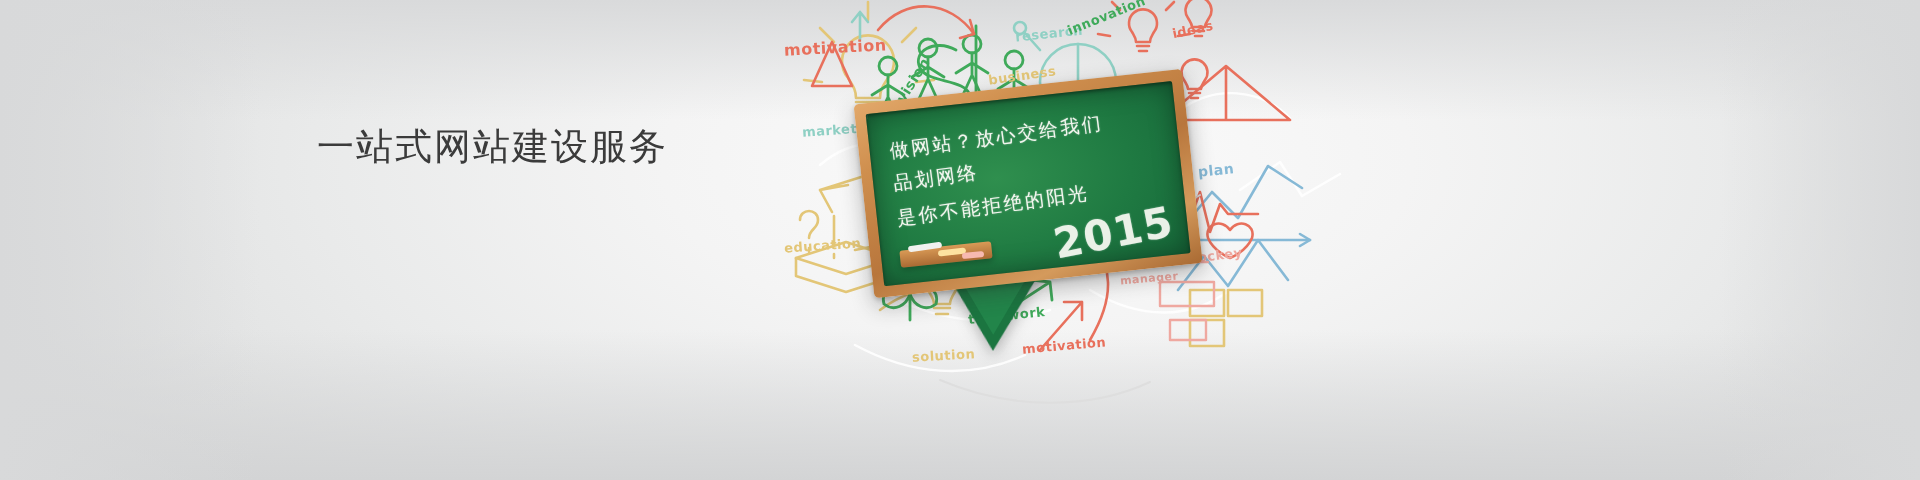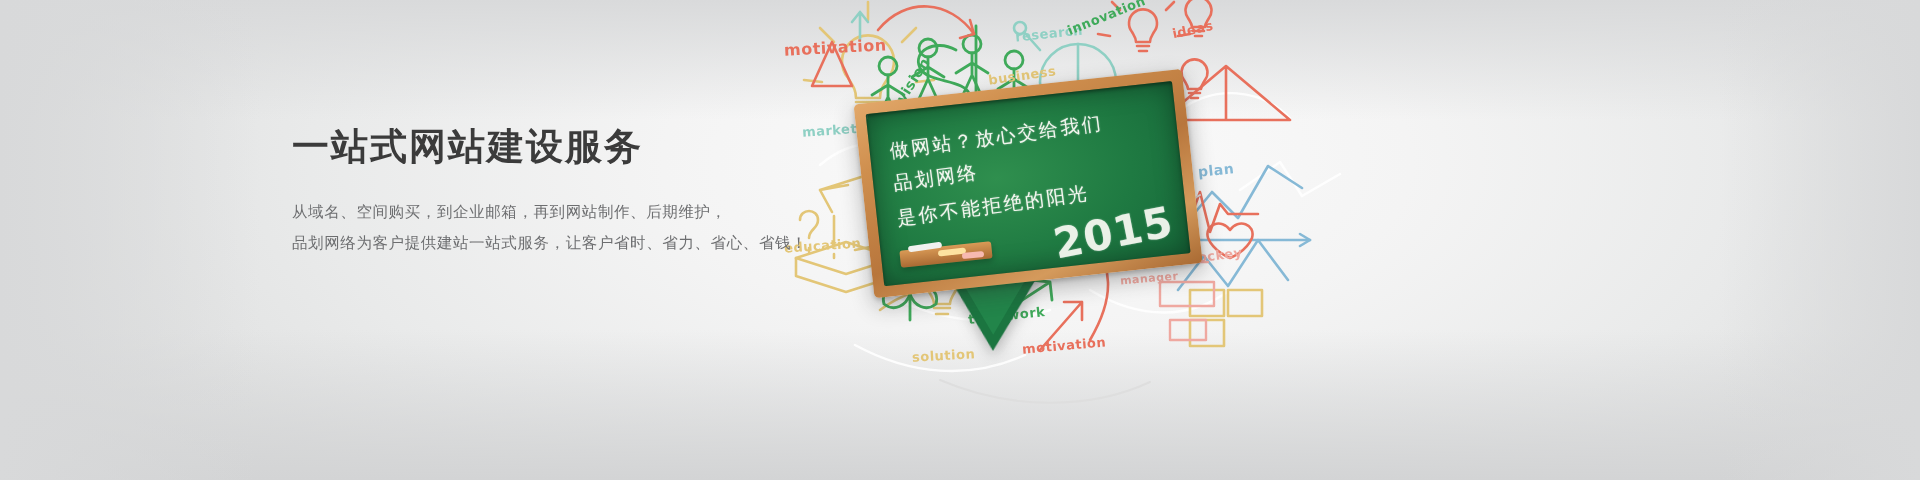--- a/index.html
+++ b/index.html
@@ -20,21 +20,21 @@
     background:linear-gradient(to top,#d3d4d5 0%,rgba(211,212,213,0) 100%);pointer-events:none;}
   .band-left{position:absolute;left:0;top:0;width:260px;height:100%;
     background:linear-gradient(to right,#d8d9da 0%,rgba(216,217,218,0) 100%);pointer-events:none;}
   .band-right{position:absolute;right:0;top:0;width:200px;height:100%;
     background:linear-gradient(to left,#d8d9da 0%,rgba(216,217,218,0) 100%);pointer-events:none;}
 
   
   .copy{position:absolute;left:292px;top:124px;width:560px;z-index:40;}
   .headline{
     font-size:37px;line-height:46px;color:#3b3b3b;letter-spacing:2px;
-    font-weight:700;white-space:nowrap;
+    font-weight:400;white-space:nowrap;margin-left:25px;
   }
   .sub{margin-top:26px;}
   .sub-line{
     font-size:15.5px;line-height:31px;color:#6d6e70;letter-spacing:.6px;
     white-space:nowrap;
   }
 
   
   .art{position:absolute;left:760px;top:-10px;width:1160px;height:500px;z-index:10;}
   .art svg{position:absolute;left:0;top:0;}
@@ -114,24 +114,20 @@
 
 <div class="banner">
 
   <div class="band-top"></div>
   <div class="band-bottom"></div>
   <div class="band-left"></div>
   <div class="band-right"></div>
 
   <div class="copy">
     <div class="headline">一站式网站建设服务</div>
-    <div class="sub">
-      <div class="sub-line">从域名、空间购买，到企业邮箱，再到网站制作、后期维护，</div>
-      <div class="sub-line">品划网络为客户提供建站一站式服务，让客户省时、省力、省心、省钱！</div>
-    </div>
   </div>
 
   <div class="art">
     <svg width="1160" height="500" viewBox="0 0 1160 500" xmlns="http://www.w3.org/2000/svg">
       <g fill="none" stroke-linecap="round" stroke-linejoin="round">
 
         <g stroke="#ffffff" stroke-width="2.4" opacity=".9">
           <path d="M150 200 C 190 140, 250 120, 300 150"></path>
           <path d="M180 250 C 230 210, 300 215, 340 255"></path>
           <path d="M120 300 C 170 330, 230 340, 290 320"></path>

